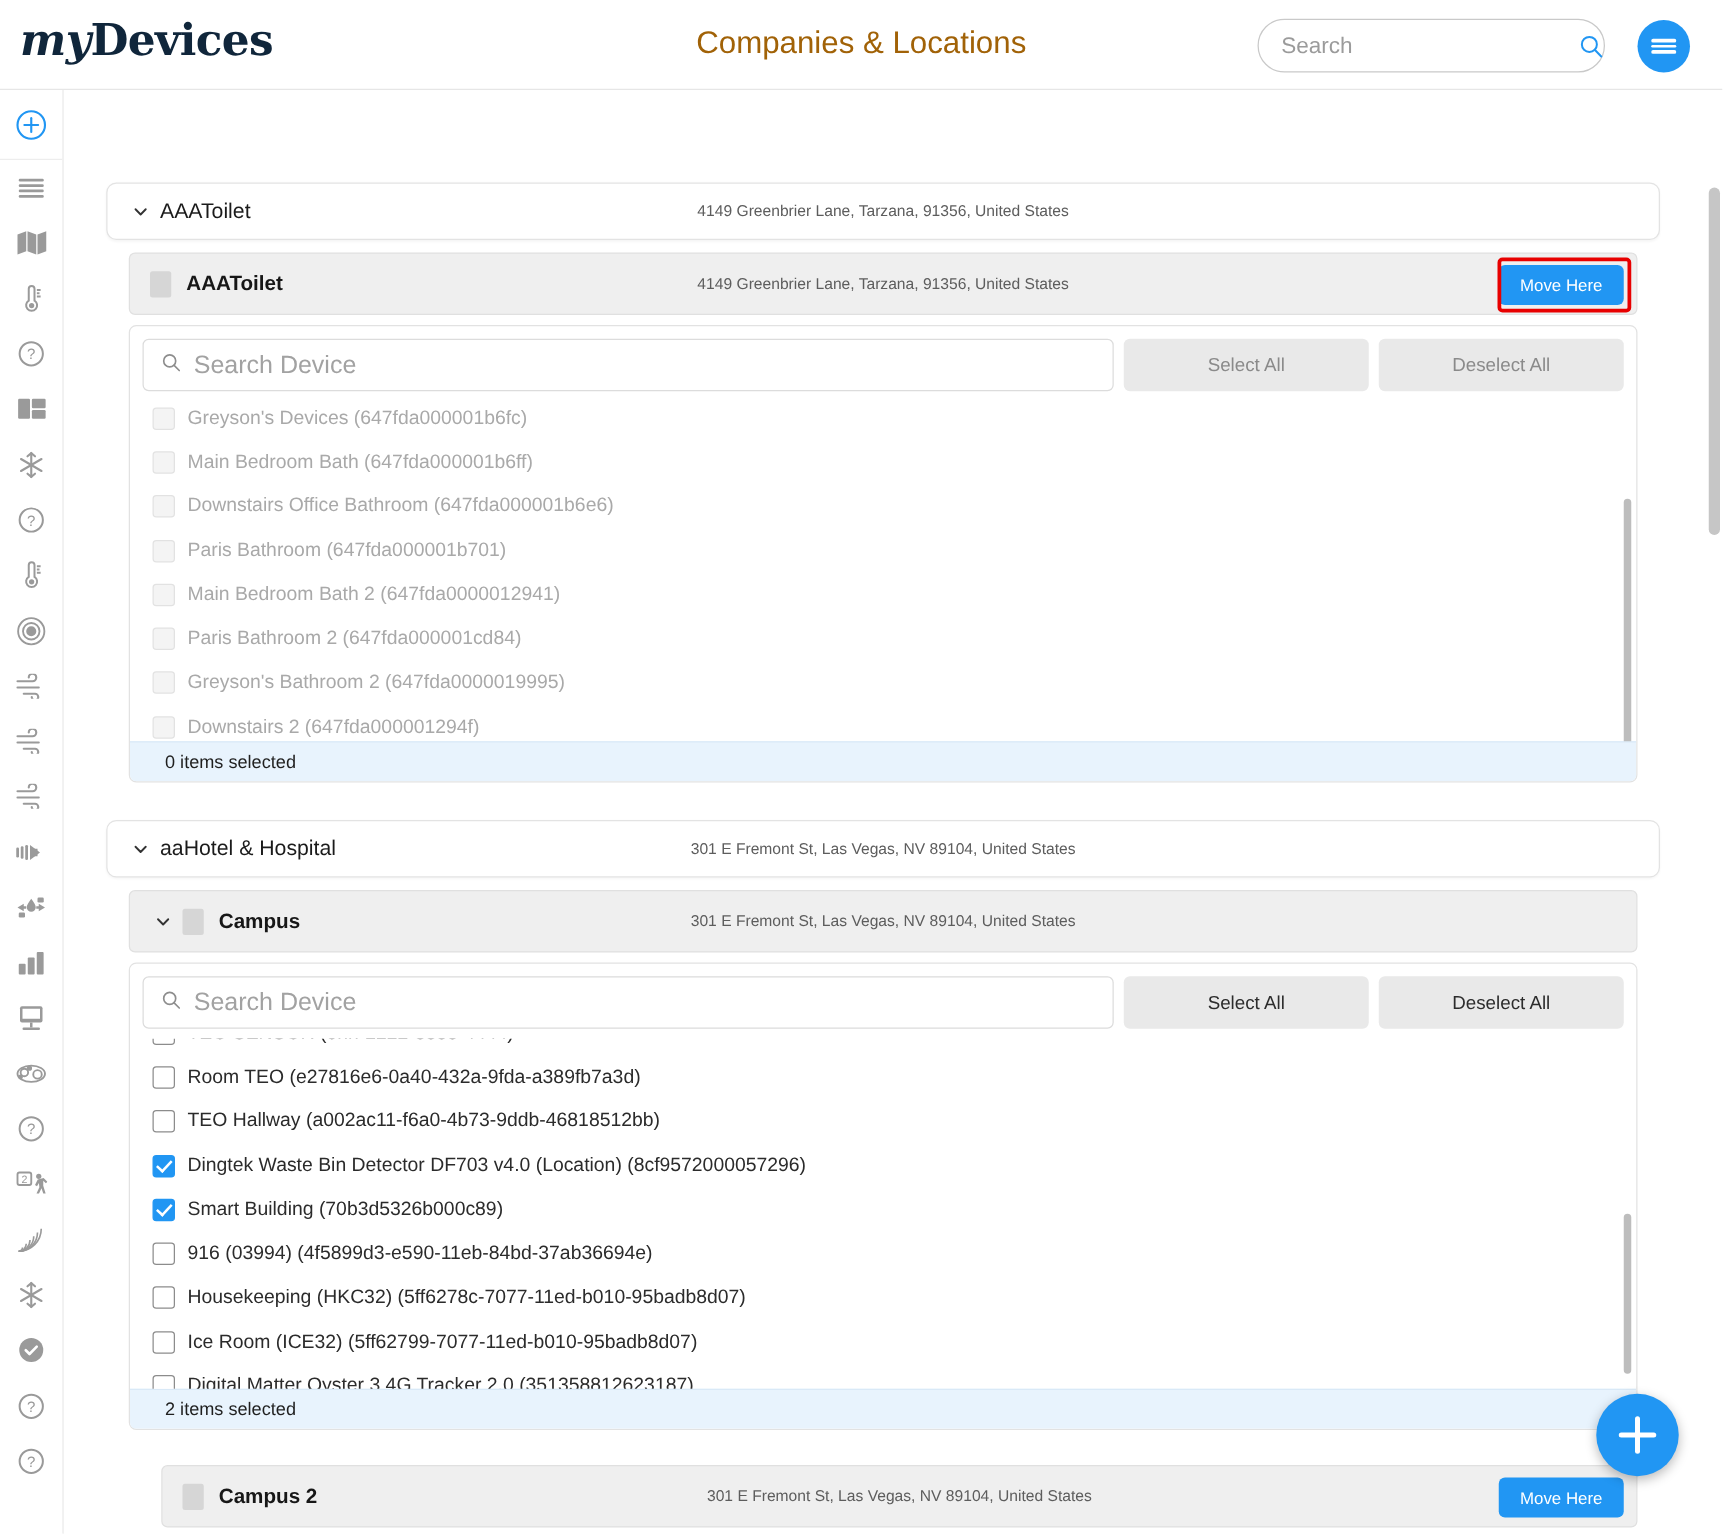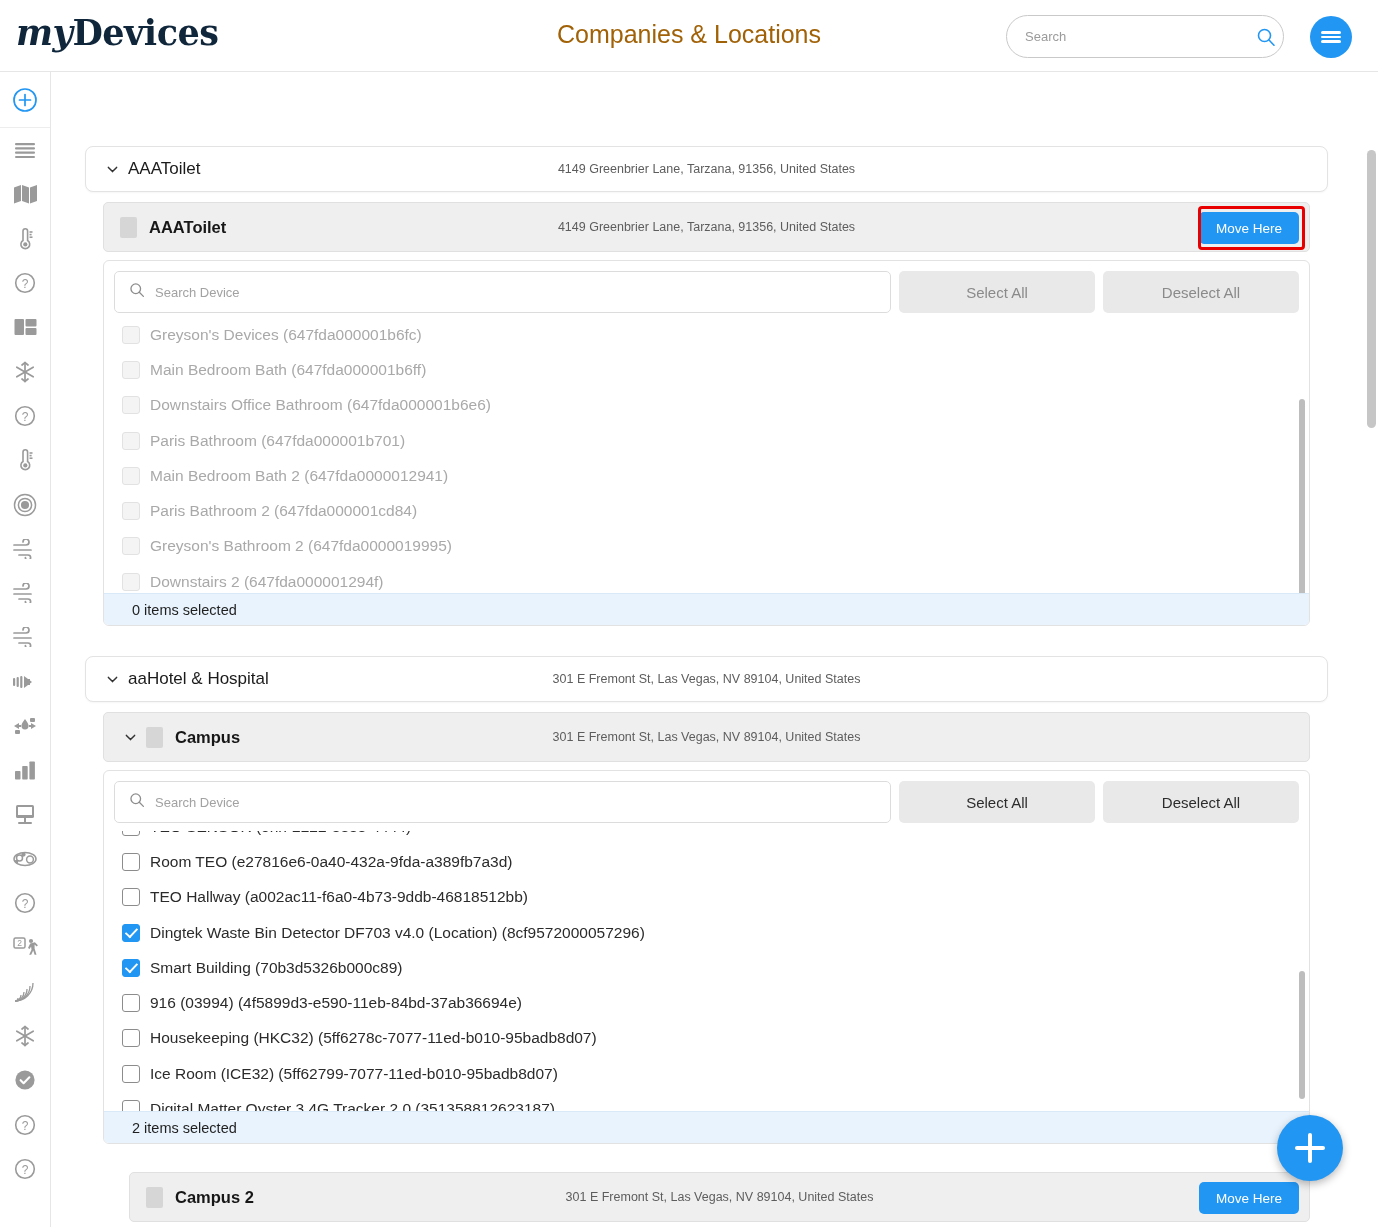--- a/index.html
+++ b/index.html
@@ -31,21 +31,21 @@
   }
   .search-wrap {
     position: absolute; right: 94px; top: 15px;
     width: 278px; height: 43px;
     border: 1px solid #c9c9c9; border-radius: 22px;
     background: #fff; display: flex; align-items: center;
   }
   .search-input {
     border: none; outline: none; background: transparent;
     flex: 1; height: 41px; padding: 0 6px 0 18px;
-    font-size: 13px; color: #701a75; font-family: "Liberation Sans", sans-serif;
+    font-size: 18px; color: #701a75; font-family: "Liberation Sans", sans-serif;
   }
   .search-input::placeholder { color: #9b9b9b; }
   .search-icon { width: 34px; height: 41px; display: flex; align-items: center; justify-content: center; }
   .hamburger-btn {
     position: absolute; right: 26px; top: 16px;
     width: 42px; height: 42px; border-radius: 50%;
     background: #2196f3; border: none; cursor: pointer;
     display: flex; align-items: center; justify-content: center;
   }
   .hamburger-btn span {
@@ -132,21 +132,21 @@
     margin: 10px 18px 0 18px;
     border: 1px solid #e2e2e2; border-radius: 6px; overflow: hidden;
     background: #fff;
   }
   .device-toolbar { display: flex; padding: 10px 10px 8px 10px; gap: 8px; }
   .dev-search {
     flex: 1; height: 42px; border: 1px solid #dcdcdc; border-radius: 5px;
     display: flex; align-items: center; padding-left: 14px; background: #fff;
   }
   .dev-search input {
-    border: none; outline: none; flex: 1; font-size: 13px; color: #444;
+    border: none; outline: none; flex: 1; font-size: 20px; color: #444;
     padding-left: 10px; background: transparent;
     font-family: "Liberation Sans", sans-serif;
   }
   .dev-search input::placeholder { color: #a2a2a2; }
   .tb-btn {
     width: 196px; height: 42px; border: none; border-radius: 5px;
     background: #e9e9e9; font-size: 15px; color: #2c2c2c; cursor: pointer;
     font-family: "Liberation Sans", sans-serif;
   }
   .tb-btn.dim { color: #8a8a8a; }

